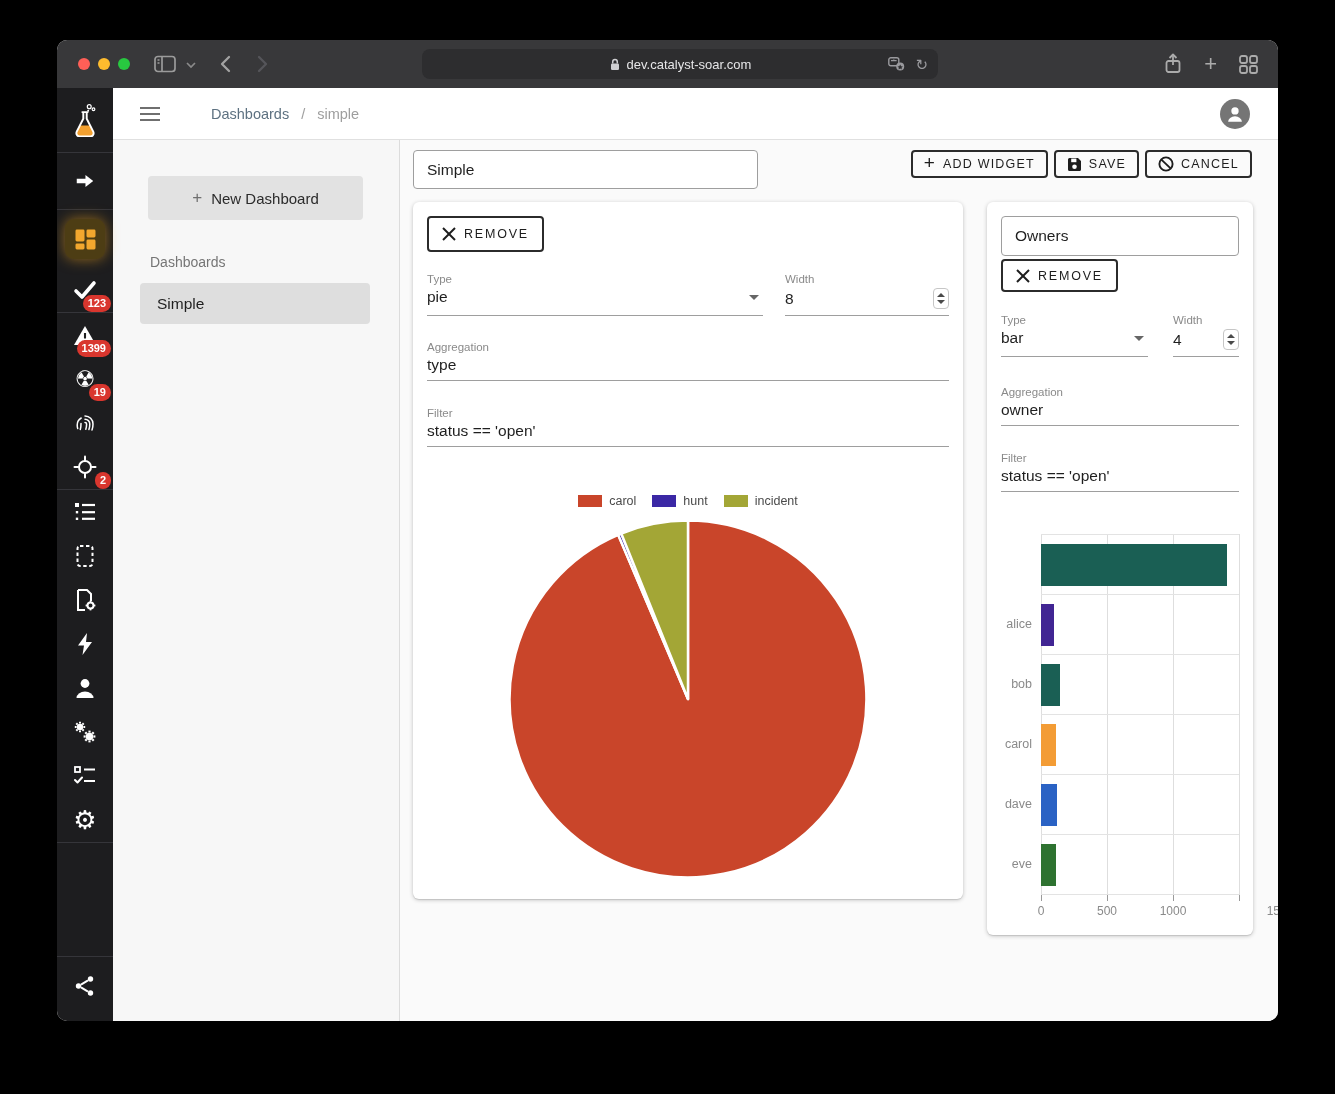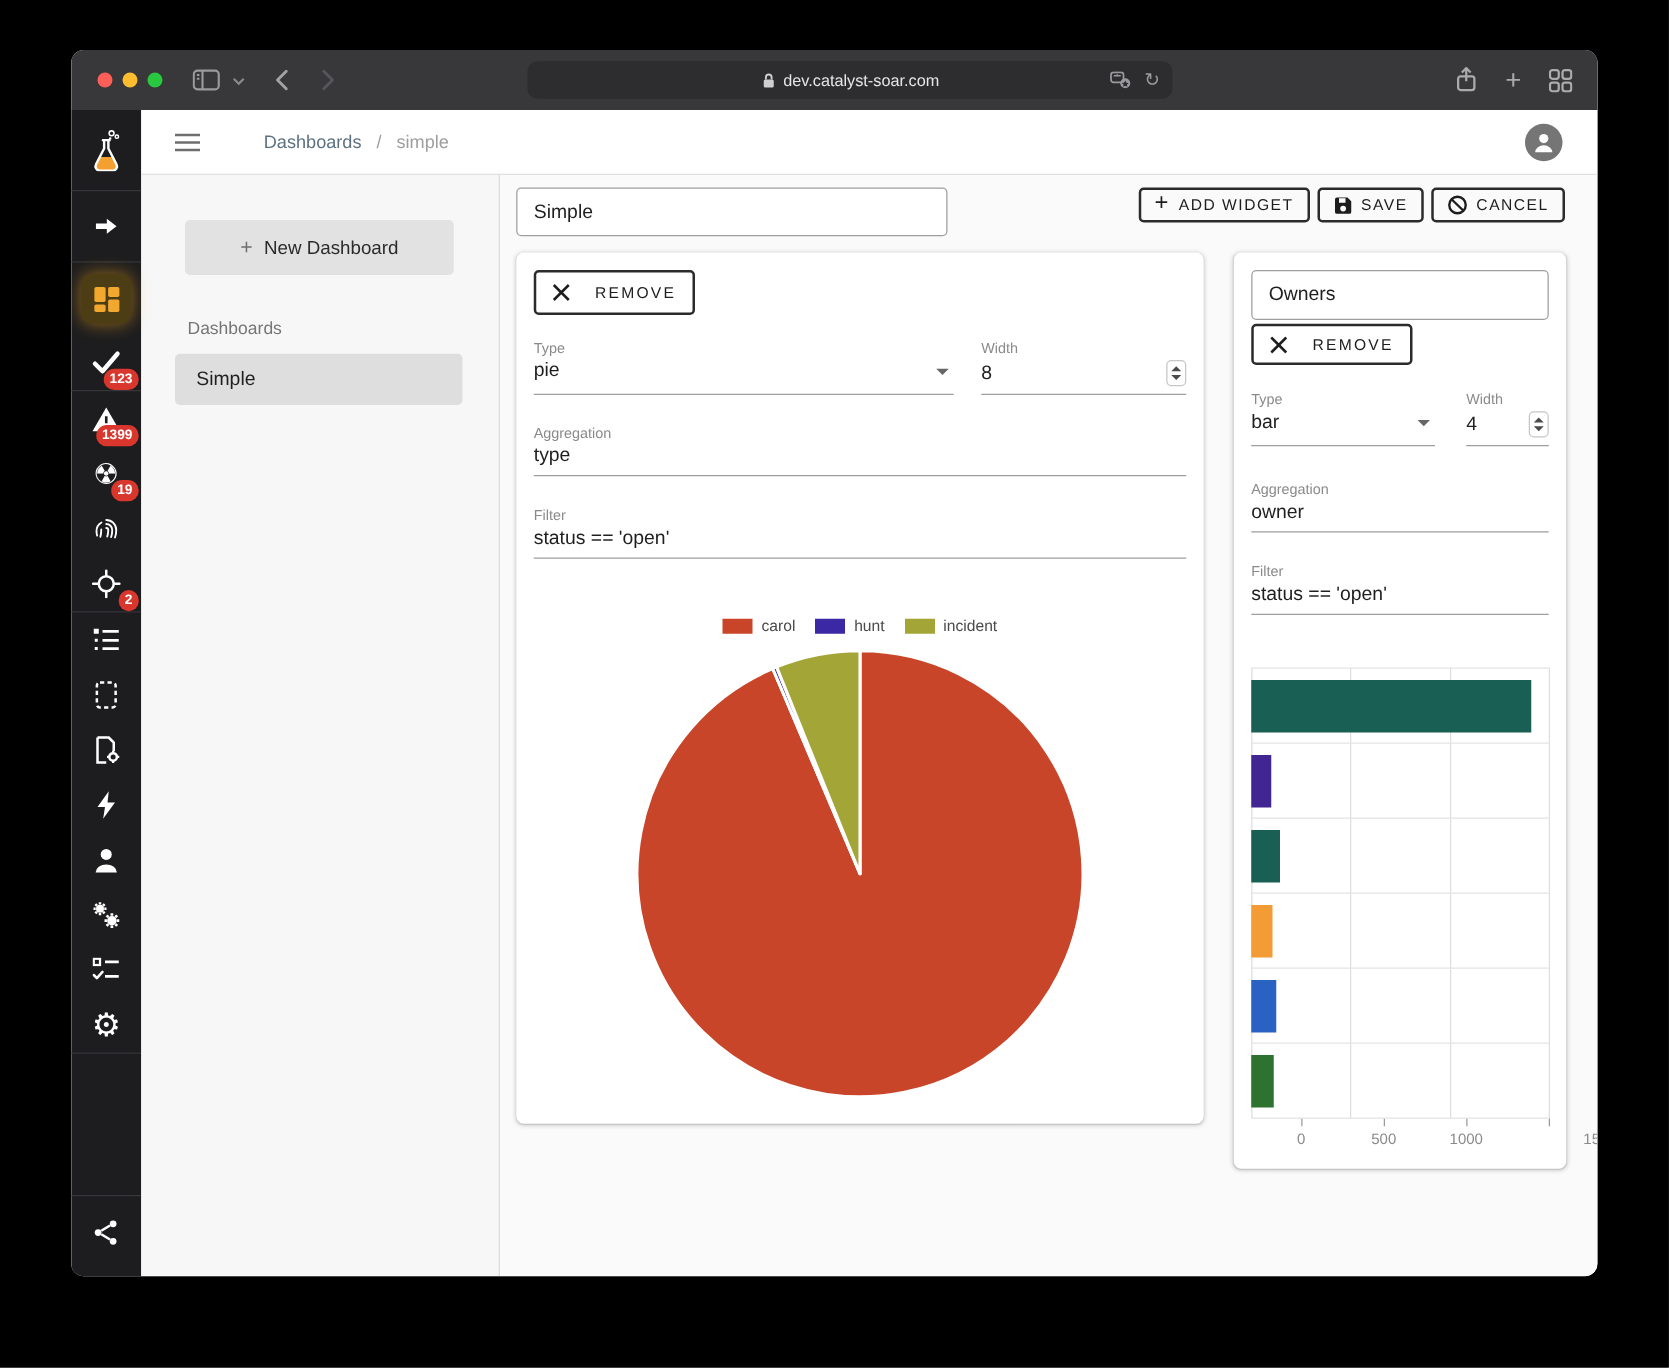--- a/index.html
+++ b/index.html
@@ -73,21 +73,21 @@
   .widgets-row { margin-top:13px; display:flex; gap:24px; align-items:flex-start; }
   .card { background:#fff; border-radius:6px; box-shadow:0 1px 4px rgba(0,0,0,.22), 0 1px 1px rgba(0,0,0,.1); }
   .card-types { width:550px; height:697px; padding:14px 14px 0; }
   .card-owners { width:266px; height:733px; padding:14px 14px 0; }
 
   .w-name-input { height:40px; border:1px solid #9e9e9e; border-radius:4px; background:#fff;
     font-size:15.5px; color:#1f1f1f; padding:0 13px; font-family:inherit; outline:none; width:100%; }
   .w-head-row { display:flex; gap:7px; align-items:stretch; }
   .w-head-row .w-name-input { flex:1; width:auto; }
   .remove-btn { height:36px; align-self:center; border:2px solid #2b2b2b; border-radius:4px; background:#fff;
-    display:flex; align-items:center; gap:20px; padding:0 13px; font-size:12.5px; letter-spacing:1.8px;
+    display:flex; align-items:center; gap:8px; padding:0 13px; font-size:12.5px; letter-spacing:1.8px;
     color:#1d1d1d; font-family:inherit; }
   .remove-btn.mt { margin-top:3px; height:33px; align-self:flex-start; }
 
   .field { border-bottom:1px solid #9e9e9e; padding-bottom:6px; }
   .f-label { font-size:11.5px; color:#8a8a8a; }
   .f-valrow { display:flex; align-items:center; margin-top:3px; }
   .f-value { font-size:15.5px; color:#1f1f1f; flex:1; }
   .caret { width:0; height:0; border-left:5px solid transparent; border-right:5px solid transparent;
     border-top:5px solid #666; margin-right:4px; }
   .stepper { width:16px; height:21px; border:1px solid #c6c6c6; border-radius:4px;
@@ -560,20 +560,28 @@
               </div>
               <div class="field f-filter">
                 <div class="f-label">Filter</div>
                 <div class="f-valrow">
                     <span class="f-value">status == 'open'</span>
                   </div>
               </div>
 
               <div class="bar-chart">
                 <div class="bc-main">
+                  <div class="bc-ylabels">
+                      <div class="bc-ylabel"></div>
+                      <div class="bc-ylabel">alice</div>
+                      <div class="bc-ylabel">bob</div>
+                      <div class="bc-ylabel">carol</div>
+                      <div class="bc-ylabel">dave</div>
+                      <div class="bc-ylabel">eve</div>
+                    </div>
                   <div class="bc-plot">
                     <div class="bc-grid">
                         <div class="bc-gridline" style="left: 0%;"></div>
                         <div class="bc-gridline" style="left: 33.3333%;"></div>
                         <div class="bc-gridline" style="left: 66.6667%;"></div>
                         <div class="bc-gridline" style="left: 100%;"></div>
                       </div>
                     <div class="bc-rowswrap">
                         <div class="bc-row">
                           <div class="bc-bar" style="width: 94%; background: rgb(26, 95, 84);"></div>

